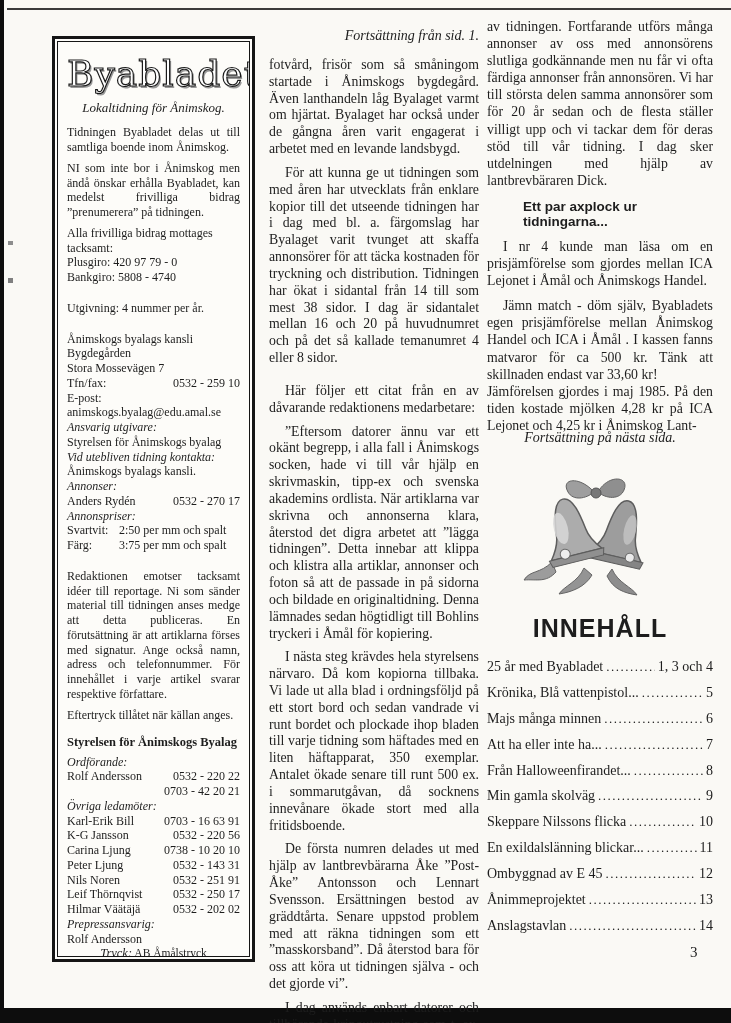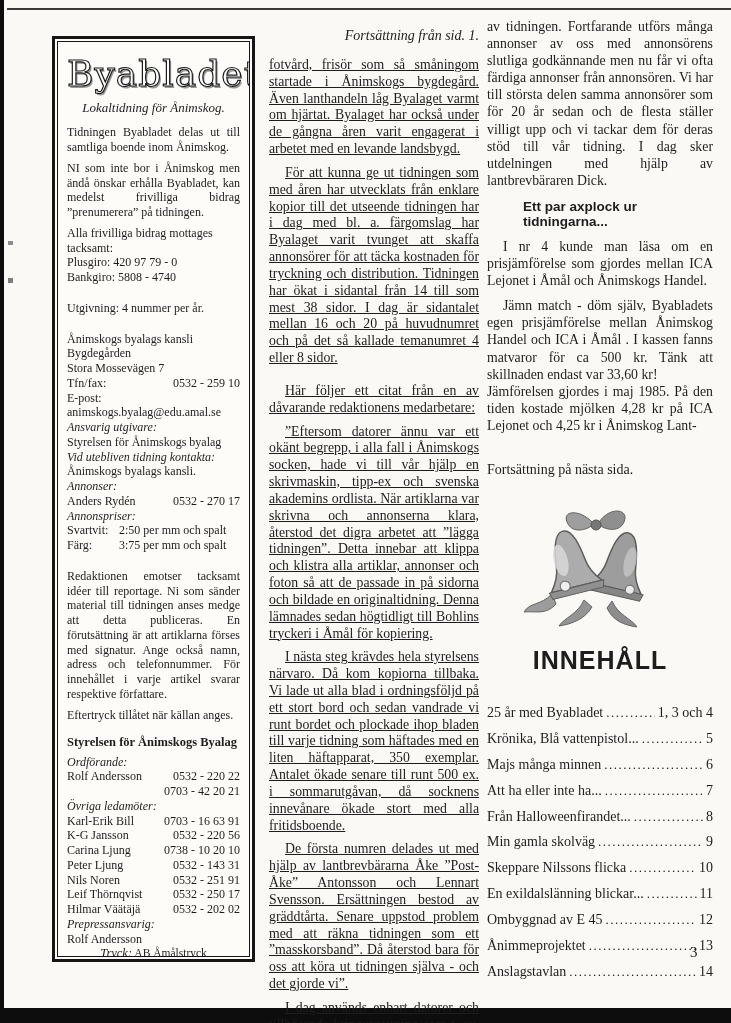--- a/index.html
+++ b/index.html
@@ -45,44 +45,44 @@
   .pris-row { display:flex; }
   .pris-label { width:52px; }
   .tryck { margin-top:auto; text-align:center; font-size:11.5px; padding-bottom:4px; }
   .tryck .it { font-style:italic; font-size:12.5px; }
 
   
   .col-middle { position:absolute; left:269px; top:28px; width:210px; }
   .cont-top { font-style:italic; text-align:right; font-size:14px; margin-bottom:13px; }
   .col-middle p {
     font-size:13.8px; line-height:1.22; text-align:justify;
-    text-indent:16px; margin-bottom:7px;text-decoration:underline;
+    text-indent:16px; margin-bottom:7px;
   }
   .col-middle p.no-indent { text-indent:0; }
   .col-middle p.space-before { margin-top:16px; }
 
   
   .col-right { position:absolute; left:487px; top:18px; width:226px; }
   .col-right p { font-size:13.8px; line-height:1.24; text-align:justify; margin-bottom:8px; }
   .col-right p.indent { text-indent:16px; }
   .col-right p.tight { margin-bottom:0; }
   .subheading {
     font-family:"Liberation Sans", sans-serif; font-weight:bold;
     font-size:13.5px; margin:10px 0 9px;padding-left:36px;
   }
 
   
   .right-lower { position:absolute; left:487px; top:430px; width:226px; }
-  .cont-next { font-size:14px;margin-top:32px; }
+  .cont-next { font-style:italic; text-align:center; font-size:14px; }
   .bells-wrap { margin:22px auto 0; width:172px; height:136px; }
   .toc-title {
     font-family:Liberation Sans, sans-serif; font-weight:bold;
     font-size:25px; letter-spacing:1px; text-align:center; margin-top:10px;
   }
-  .toc { margin-top:30px; }
+  .toc { margin-top:16px; }
   .toc-row { display:flex; align-items:baseline; font-size:14px; line-height:1.1; margin-bottom:10.5px; }
   .toc-name { white-space:nowrap; }
   .toc-leader { flex:1; overflow:hidden; white-space:nowrap; margin:0 3px; color:#222; }
   .toc-leader::before { content:"....................................................................."; letter-spacing:1.5px; font-size:13px; }
   .toc-page { white-space:nowrap; }
   .page-number { position:absolute; left:690px; top:944px; font-size:15px; }
 </style>
 </head>
 <body>
 

